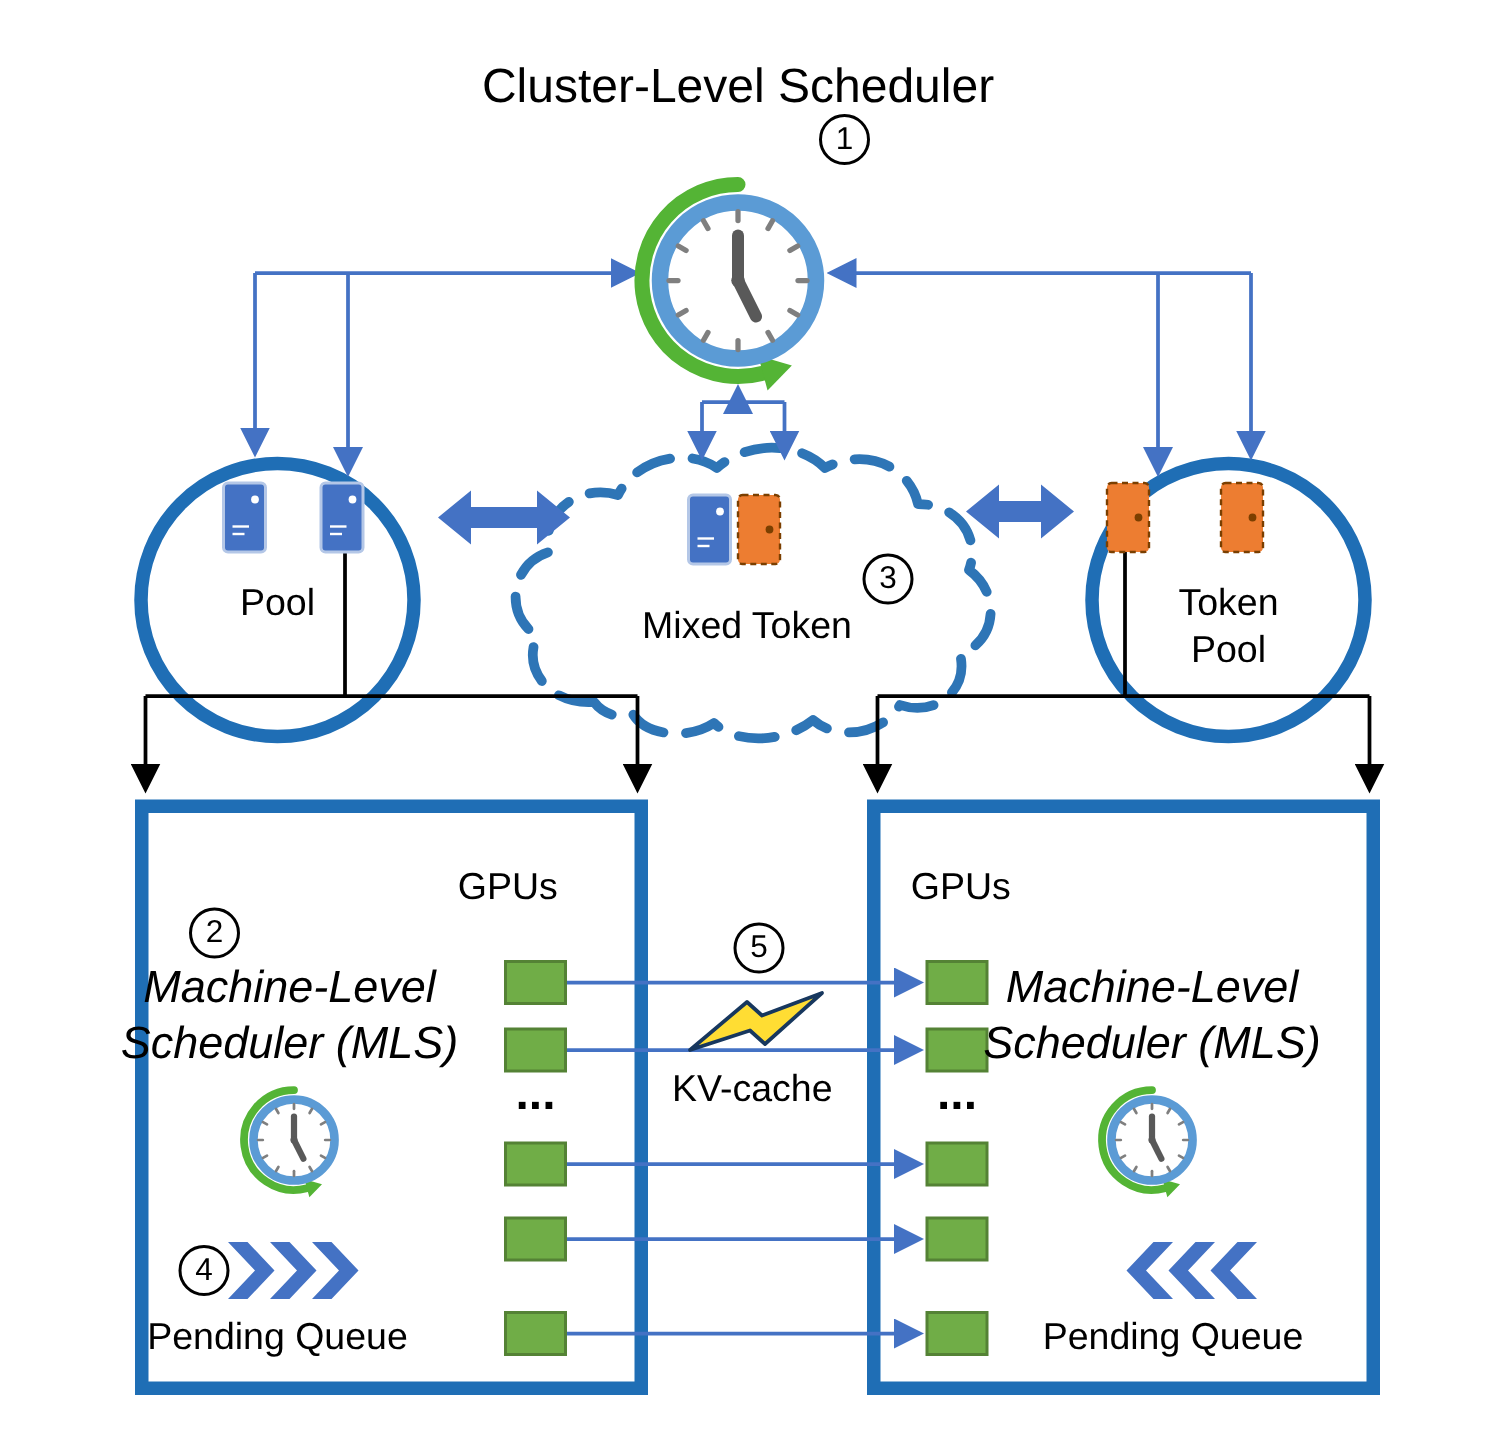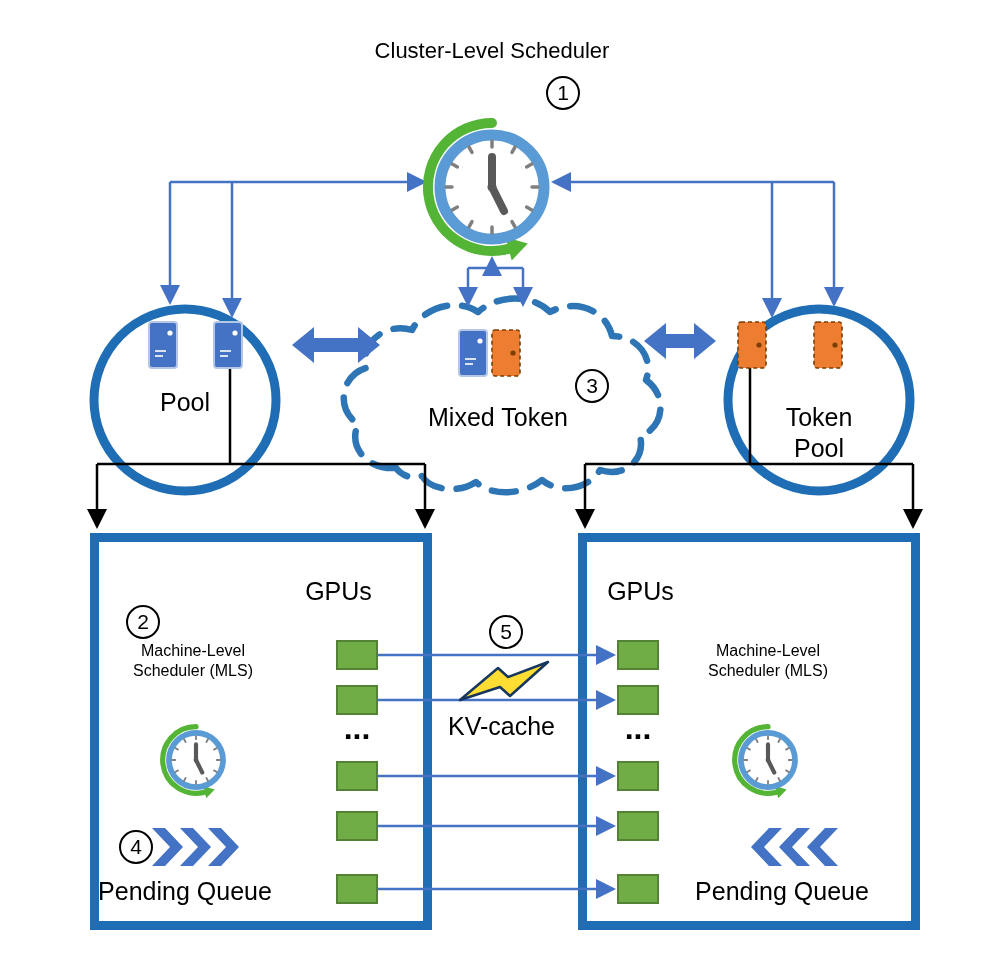--- a/index.html
+++ b/index.html
@@ -3,23 +3,23 @@
 <meta charset="utf-8">
 <style>
   html,body{margin:0;padding:0;background:#fff;}
   .canvas{
     position:relative;width:1004px;height:964px;background:#fff;
     font-family:"Liberation Sans", sans-serif;color:#000;overflow:hidden;
   }
   svg.layer{position:absolute;left:0;top:0;}
   .label{position:absolute;text-align:center;line-height:1.22;color:#000;}
   .label span{display:block;}
-  .fs26{font-size:22px;}
+  .fs26{font-size:32px;}
   .fs25{font-size:25px;}
-  .fs24{font-size:16px;}
+  .fs24{font-size:30px;font-style:italic;}
   .dots{font-size:32px;font-weight:bold;line-height:1;}
   .badge{
     position:absolute;width:34px;height:34px;border:2px solid #000;border-radius:50%;
     background:#fff;display:flex;align-items:center;justify-content:center;
     font-size:21px;box-sizing:border-box;
   }
 </style>
 </head>
 <body>
 
@@ -166,21 +166,21 @@
   <div class="label fs26" style="left:252px;top:38px;width:480px;">Cluster-Level Scheduler</div>
   <div class="badge" style="left:546px;top:76px;">1</div>
 
   <div class="label fs25" style="left:110px;top:387px;width:150px;">
     <span>Pool</span>
   </div>
 
   <div class="label fs25" style="left:403px;top:402px;width:190px;">Mixed Token</div>
   <div class="badge" style="left:575px;top:369px;">3</div>
 
-  <div class="label fs25" style="left:744px;top:402px;width:150px;">
+  <div class="label fs25" style="left:744px;top:387px;width:150px;">
     <span>Token</span>
     <span>Pool</span>
   </div>
 
   <div class="badge" style="left:126px;top:605px;">2</div>
   <div class="label fs24" style="left:80px;top:641px;width:226px;">
     <span>Machine-Level</span>
     <span>Scheduler (MLS)</span>
   </div>
   <div class="label fs25" style="left:286px;top:576px;width:105px;">GPUs</div>

